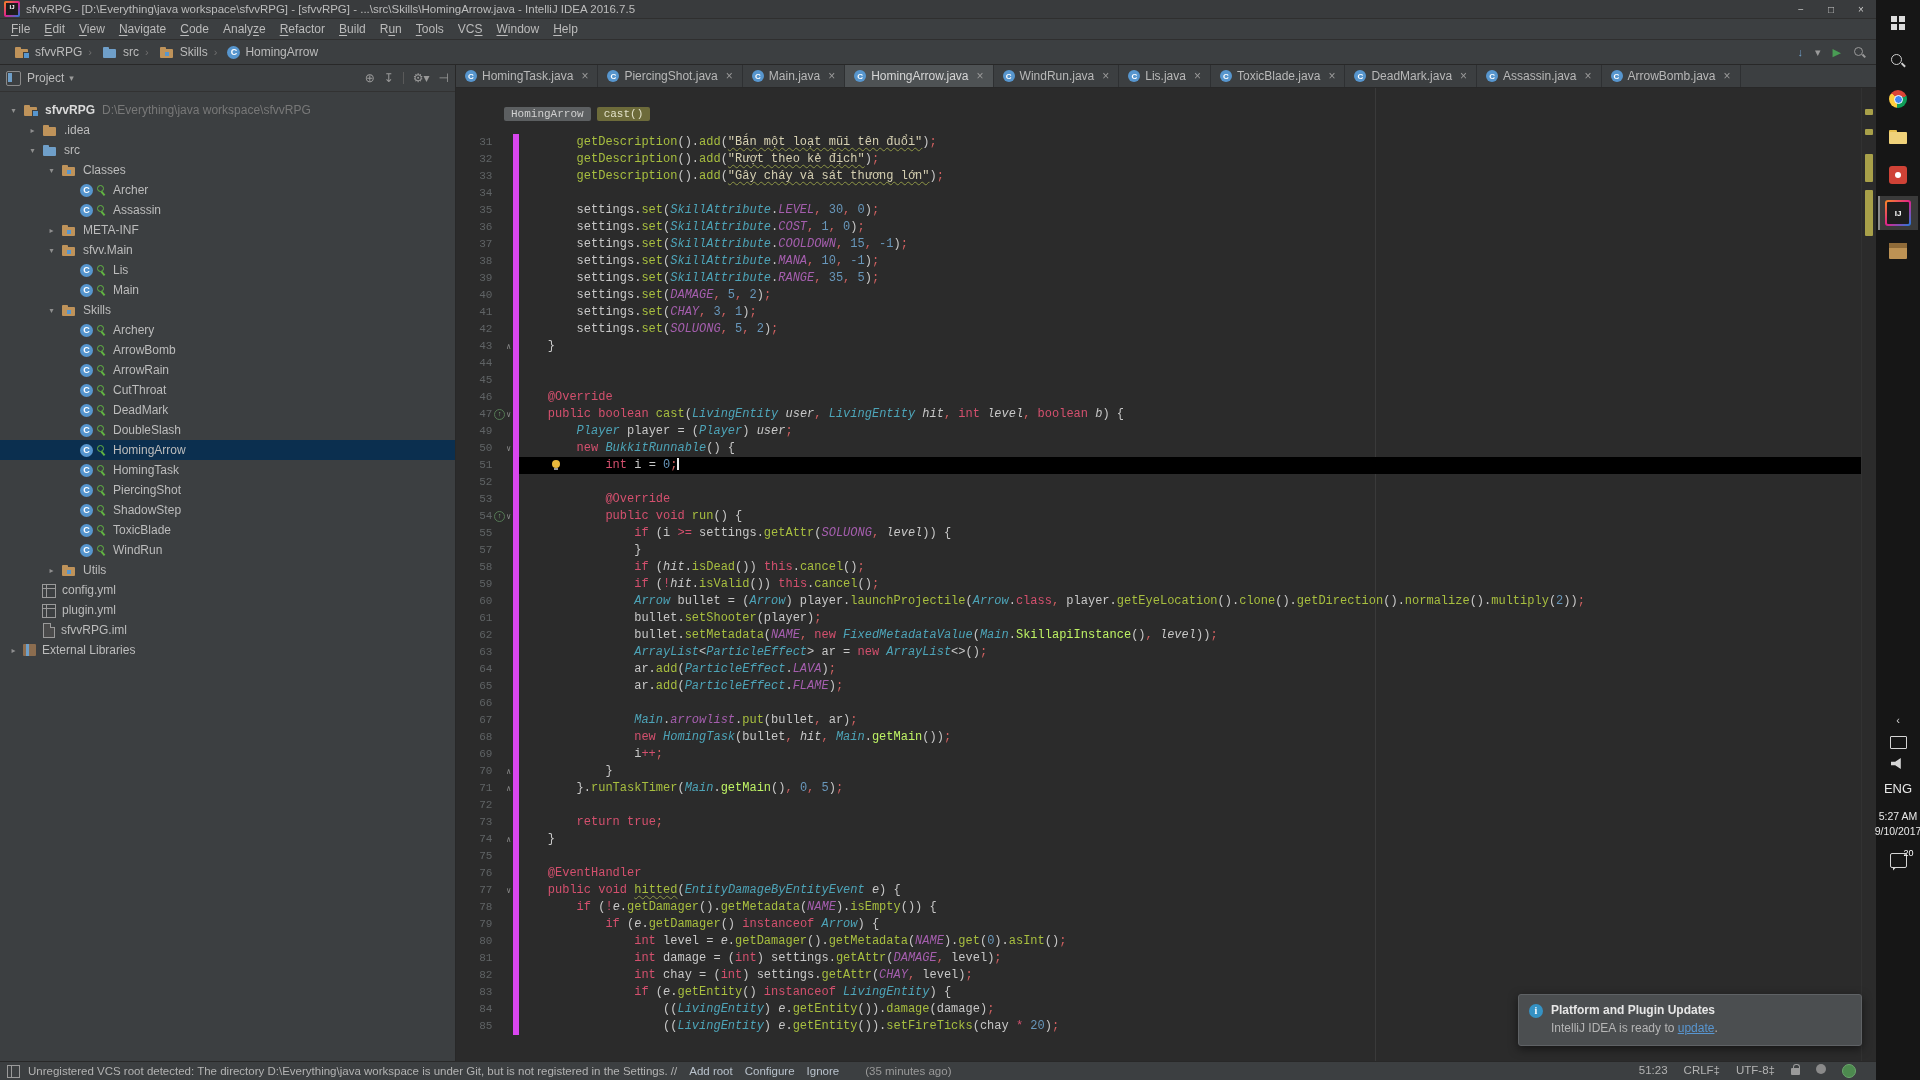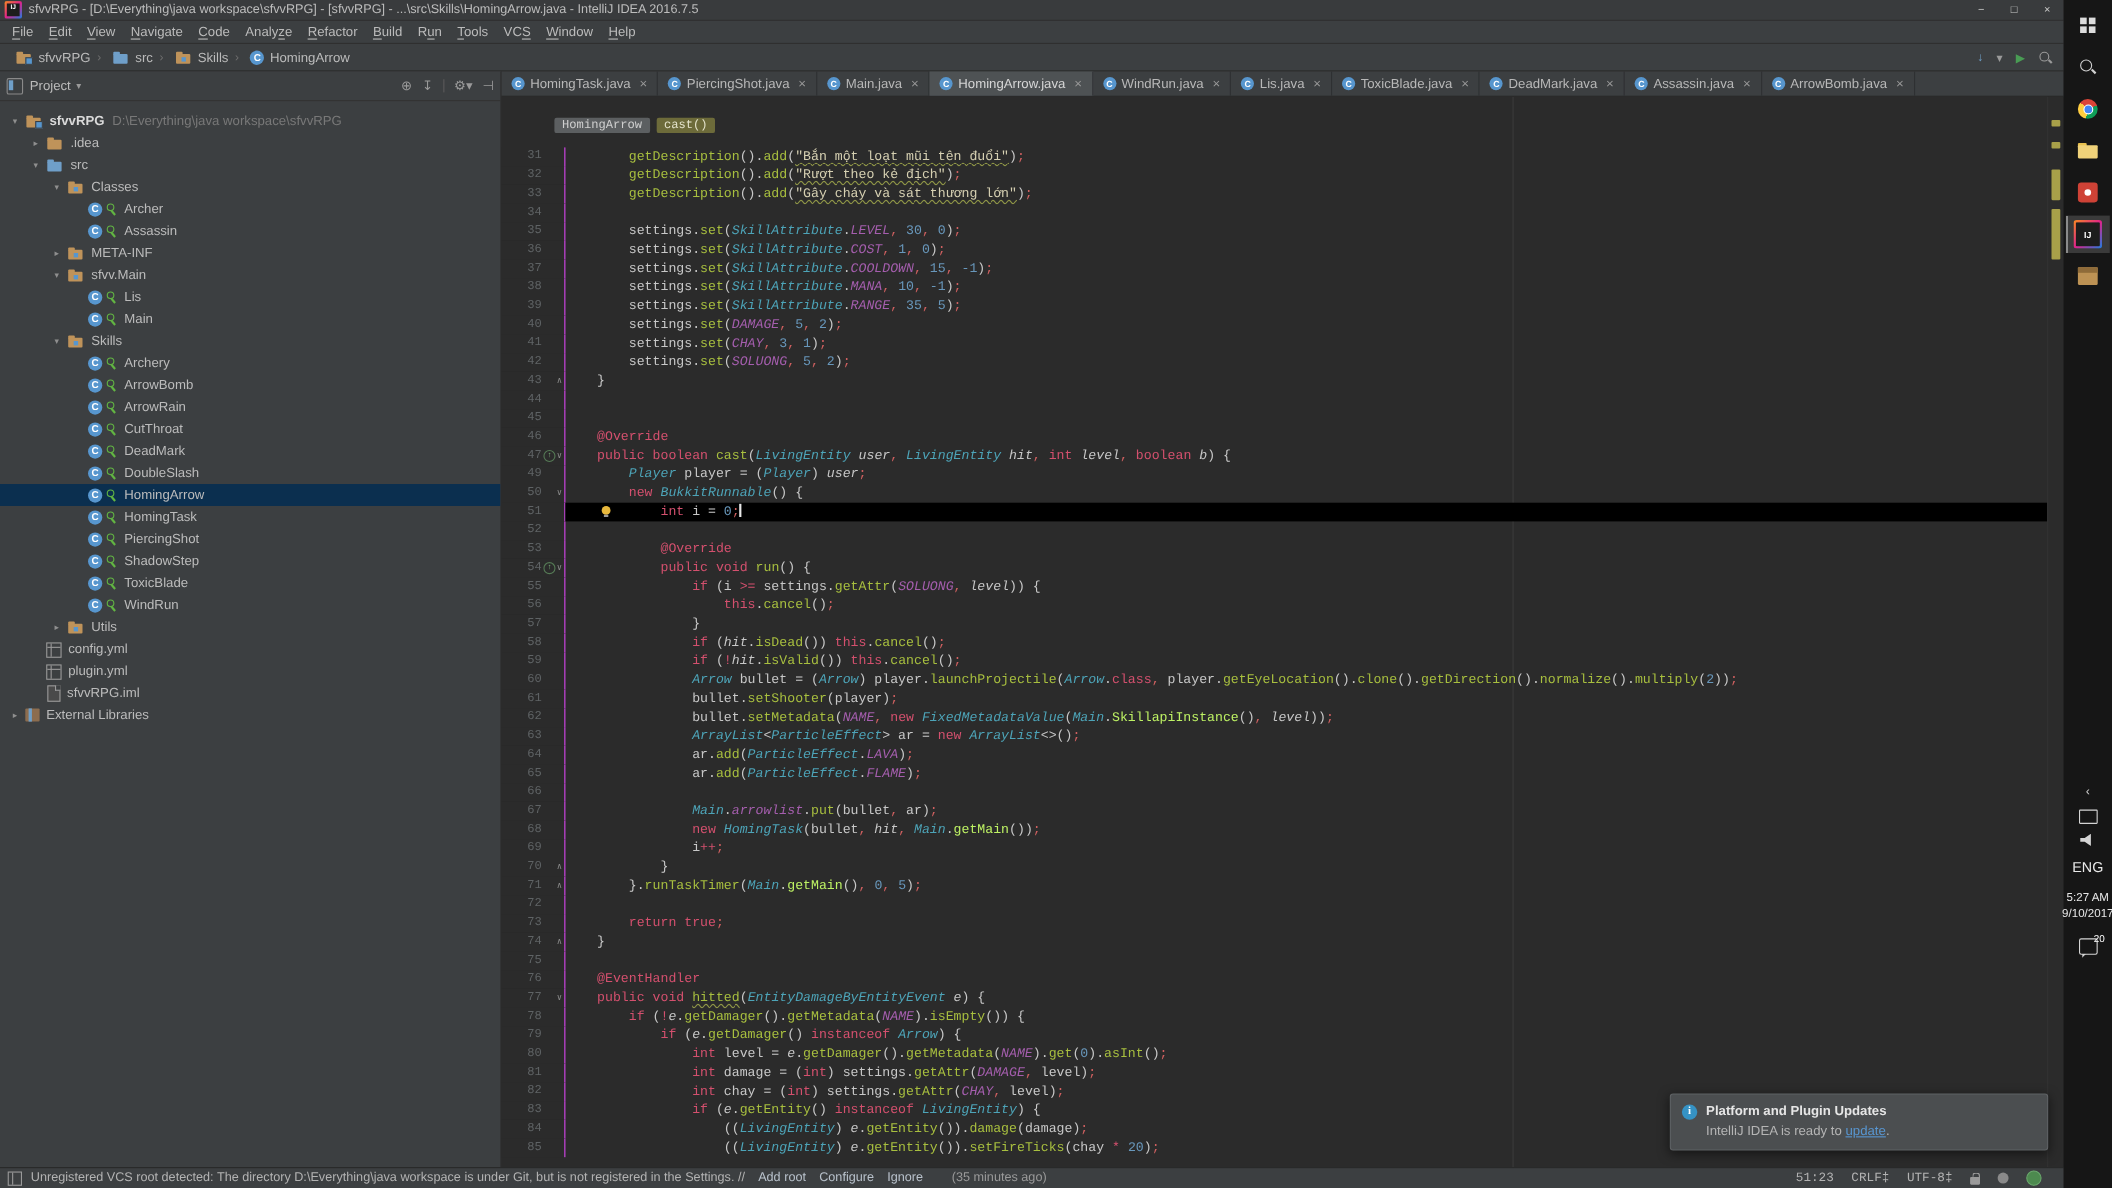--- a/index.html
+++ b/index.html
@@ -76,21 +76,21 @@
   .tab.active{background:#4e5254;color:#d6d6d6;}
   .tab .cicon{width:12px;height:12px;border-radius:50%;background:#5796ce;color:#fff;font-size:8px;font-weight:bold;display:flex;align-items:center;justify-content:center;}
   .tab .tclose{color:#9a9a9a;font-size:12px;margin-left:3px;}
   #editor-body{position:relative;flex:1;background:#2b2b2b;overflow:hidden;}
   #chips{position:absolute;left:48px;top:19px;display:flex;gap:6px;font-size:11px;font-family:"Liberation Mono",monospace;}
   .chip{padding:1px 7px;border-radius:2px;background:#5c5f61;color:#d0d0d0;}
   .chip.ctx{background:#6d6b3a;color:#e3e2ca;}
   #margin-guide{position:absolute;left:919px;top:0;bottom:0;width:1px;background:#3a3a3a;}
   #code{position:absolute;left:0;right:14px;top:46px;font-family:"Liberation Mono",monospace;font-size:12px;}
   .cline{display:flex;height:17px;line-height:17px;}
-  .lgut{flex:none;width:46px;display:flex;border-right:1px solid #d946ef;background:#2b2b2b;padding-left:11px;}
+  .lgut{flex:none;width:46px;display:flex;border-right:6px solid #d946ef;background:#2b2b2b;padding-left:11px;}
   .lnum{width:26px;text-align:right;color:#5f6365;font-size:11px;}
   .gic{width:19px;display:flex;align-items:center;justify-content:flex-end;gap:1px;padding-right:2px;}
   .fold{color:#8a8a8a;font-size:8px;}
   .ovr{width:9px;height:9px;border-radius:50%;border:1px solid #557a55;color:#7cb87c;font-size:7px;line-height:8px;text-align:center;flex:none;}
   .ltext{flex:1;white-space:pre;position:relative;color:#c8c8c8;}
   .cline.cur .ltext{background:#000;}
   .bulb{position:absolute;left:32px;top:3px;width:10px;height:10px;}
   .bulb::before{content:"";position:absolute;left:1px;top:0;width:8px;height:8px;border-radius:50%;background:#e8b83c;}
   .bulb::after{content:"";position:absolute;left:3px;top:8px;width:4px;height:2px;background:#9a9a9a;}
   .caret-bar{display:inline-block;width:1.5px;height:12px;background:#e8e8e8;vertical-align:-2px;}
@@ -111,21 +111,21 @@
   #balloon .b-body{margin-left:22px;margin-top:4px;color:#b5b5b5;}
   #balloon a{color:#5896d1;text-decoration:underline;}
 
   
   #statusbar{height:18px;background:#3c3f41;border-top:1px solid #282828;display:flex;align-items:center;font-size:11.5px;color:#b3b3b3;}
   #sb-switcher{width:11px;height:11px;border:1px solid #9a9a9a;margin:0 8px 0 7px;position:relative;flex:none;}
   #sb-switcher::after{content:"";position:absolute;left:3px;top:0;width:1px;height:100%;background:#9a9a9a;}
   #sb-msg{white-space:nowrap;}
   .sb-link{margin-left:12px;color:#b9c2cc;}
   .sb-suffix{margin-left:26px;color:#9a9a9a;}
-  #sb-right{margin-left:auto;display:flex;align-items:center;gap:16px;margin-right:20px;color:#b3b3b3;font-family:Liberation Mono, monospace;}
+  #sb-right{margin-left:auto;display:flex;align-items:flex-start;gap:16px;margin-right:20px;color:#b3b3b3;}
   .lock-ic{position:relative;width:9px;height:11px;}
   .lock-ic::before{content:"";position:absolute;left:1.5px;top:0;width:5px;height:5px;border:1.5px solid #9a9a9a;border-radius:3px 3px 0 0;border-bottom:none;}
   .lock-ic::after{content:"";position:absolute;left:0;top:4px;width:9px;height:7px;background:#9a9a9a;border-radius:1px;}
   .hector{width:10px;height:10px;border-radius:50%;background:#8a8a8a;}
   .gdot{width:12px;height:12px;border-radius:50%;background:#4d8a4f;border:1px solid #6aa76c;}
 
   
   #taskbar{position:absolute;right:0;top:0;width:44px;height:1080px;background:#161616;z-index:50;}
   .tslot{position:absolute;left:2px;width:40px;height:34px;display:flex;align-items:center;justify-content:center;}
   .tslot.active{background:#3a3a3a;box-shadow:inset 2px 0 0 #8a8a8a;}
@@ -644,27 +644,20 @@
               </div>
               <div class="cline">
                 <span class="lgut">
                   <span class="lnum">55</span>
                   <span class="gic"></span>
                 </span>
                 <span class="ltext">                <span class="tk-k">if</span><span class="tk-d"> (i </span><span class="tk-o">&gt;=</span><span class="tk-d"> settings.</span><span class="tk-m">getAttr</span><span class="tk-d">(</span><span class="tk-c">SOLUONG</span><span class="tk-p">,</span><span class="tk-d"> </span><span class="tk-pi">level</span><span class="tk-d">)) {</span></span>
               </div>
               <div class="cline">
                 <span class="lgut">
-                  <span class="lnum">56</span>
-                  <span class="gic"></span>
-                </span>
-                <span class="ltext">                    <span class="tk-k">this</span><span class="tk-d">.</span><span class="tk-m">cancel</span><span class="tk-d">()</span><span class="tk-p">;</span></span>
-              </div>
-              <div class="cline">
-                <span class="lgut">
                   <span class="lnum">57</span>
                   <span class="gic"></span>
                 </span>
                 <span class="ltext">                <span class="tk-d">}</span></span>
               </div>
               <div class="cline">
                 <span class="lgut">
                   <span class="lnum">58</span>
                   <span class="gic"></span>
                 </span>

